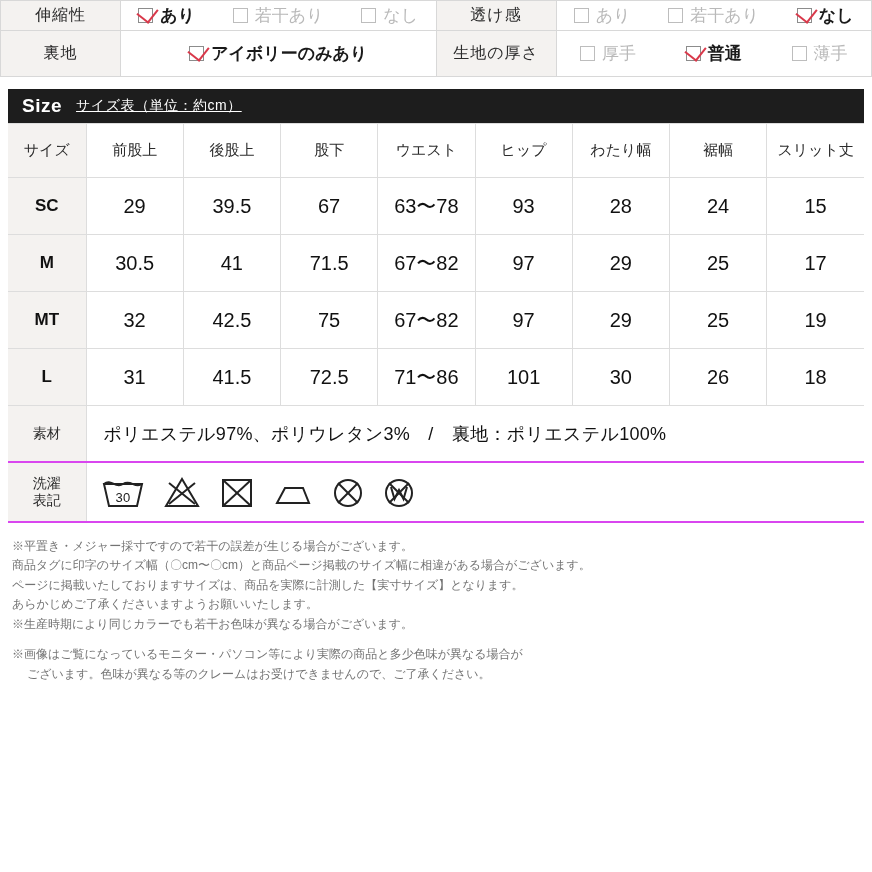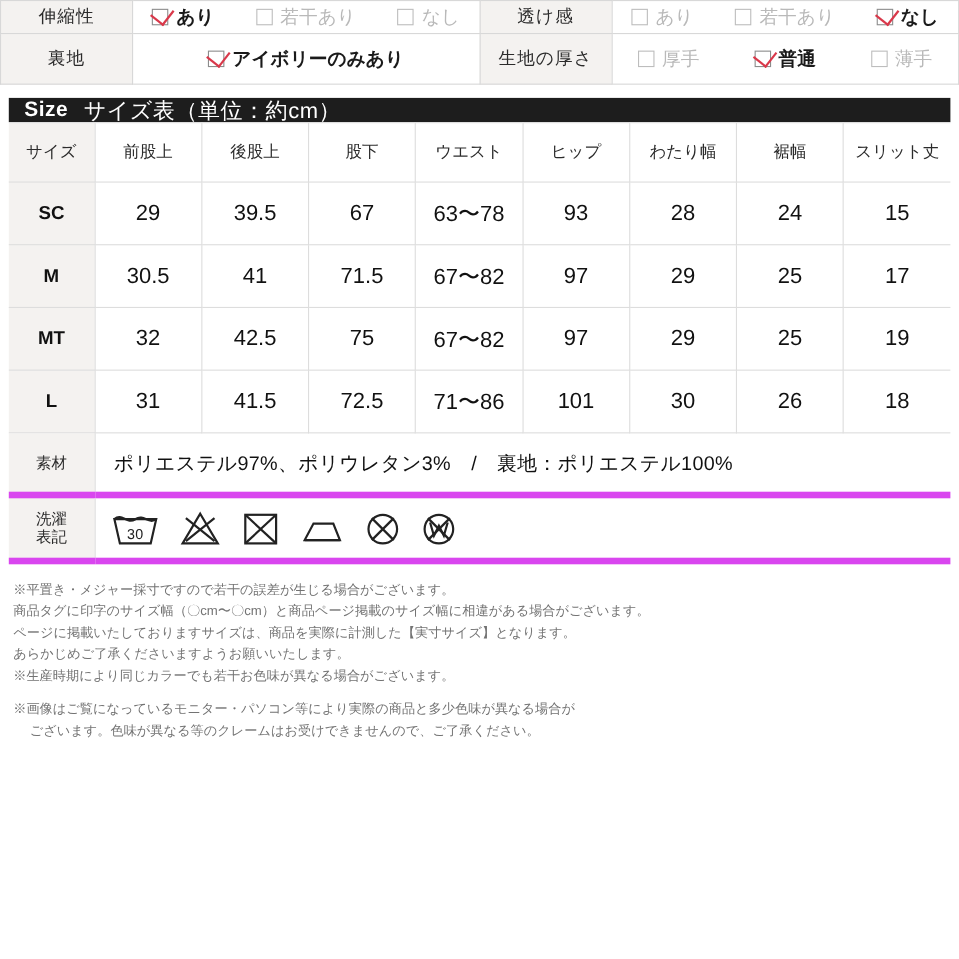--- a/index.html
+++ b/index.html
@@ -71,28 +71,28 @@
     display: flex; align-items: center; justify-content: center;
     gap: 9px; height: 100%;
     font-size: 18px; font-weight: bold;
   }
 
   
   .size-bar {
     margin: 12px 8px 0 8px;
     background: #1d1d1d;
     color: #ffffff;
-    height: 22px;
+    height: 34px;
     display: flex;
     align-items: center;
     padding-left: 14px;
     gap: 14px;
   }
   .size-bar .en { font-size: 19px; font-weight: bold; letter-spacing: 0.5px; }
-  .size-bar .ja { font-size: 20px; letter-spacing: 0.5px; }
+  .size-bar .ja { font-size: 14px; letter-spacing: 0.5px; text-decoration: underline; }
 
   
   .size-table {
     width: 856px;
     margin: 0 8px;
     border-collapse: collapse;
     table-layout: fixed;
   }
   .size-table th, .size-table td {
     border-bottom: 1px solid #ddd;
@@ -118,21 +118,21 @@
   .size-table thead tr { border-top: 1px solid #ddd; }
 
   
   .info-table {
     width: 856px;
     margin: 0 8px;
     border-collapse: collapse;
     table-layout: fixed;
   }
   .info-table td {
-    border-bottom: 6px solid #d946ef;
+    border-bottom: 2px solid #d946ef;
     vertical-align: middle;
   }
   .info-table td.k {
     background: #f4f2f0;
     width: 78px;
     text-align: center;
     font-size: 14px;
     color: #2b2b2b;
     border-right: 1px solid #ddd;
     line-height: 1.25;

